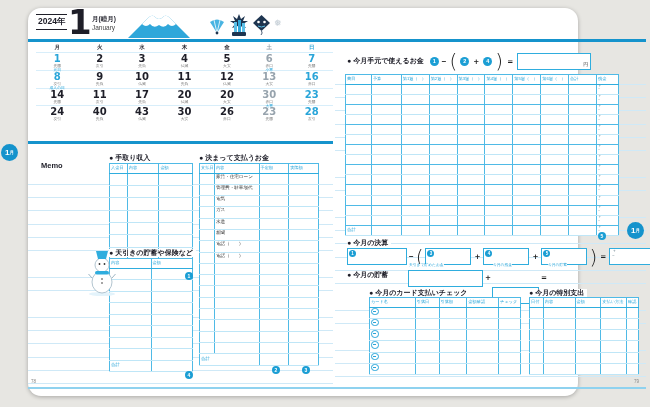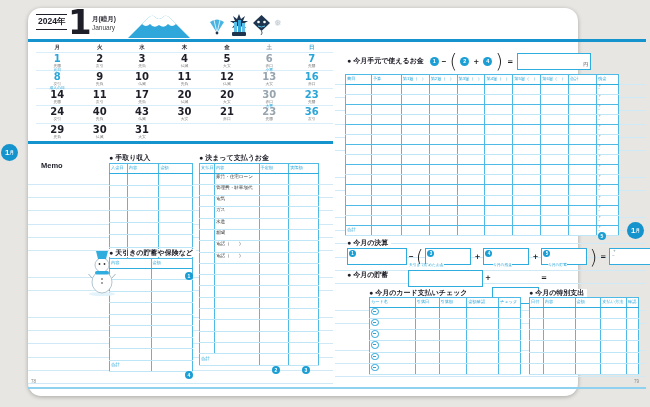--- a/index.html
+++ b/index.html
@@ -221,49 +221,31 @@
             </div>
             <div class="day wd">
               <div class="num">43</div>
               <div class="rokuyo">仏滅</div>
             </div>
             <div class="day wd">
               <div class="num">30</div>
               <div class="rokuyo">大安</div>
             </div>
             <div class="day wd">
-              <div class="num">21</div>
+              <div class="num">26</div>
               <div class="rokuyo">赤口</div>
             </div>
             <div class="day sa">
               <div class="num">23</div>
               <div class="rokuyo">先勝</div>
             </div>
             <div class="day su">
-              <div class="num">36</div>
+              <div class="num">28</div>
               <div class="rokuyo">友引</div>
             </div>
-          </div>
-          <div class="week">
-            <div class="day wd">
-              <div class="num">29</div>
-              <div class="rokuyo">先負</div>
-            </div>
-            <div class="day wd">
-              <div class="num">30</div>
-              <div class="rokuyo">仏滅</div>
-            </div>
-            <div class="day wd">
-              <div class="num">31</div>
-              <div class="rokuyo">大安</div>
-            </div>
-            <div class="day"></div>
-            <div class="day"></div>
-            <div class="day"></div>
-            <div class="day"></div>
           </div>
         </div>
     </div>
     <div class="abs thick2"></div>
 
     <div class="abs rule" style="left:0;top:150px;width:305px;height:229px"></div>
     <div class="abs memo">Memo</div>
 
     <div class="abs stitle" style="left:81px;top:146px">● 手取り収入</div>
     <div class="tblwrap" style="left:81px;top:155px;width:84px">

